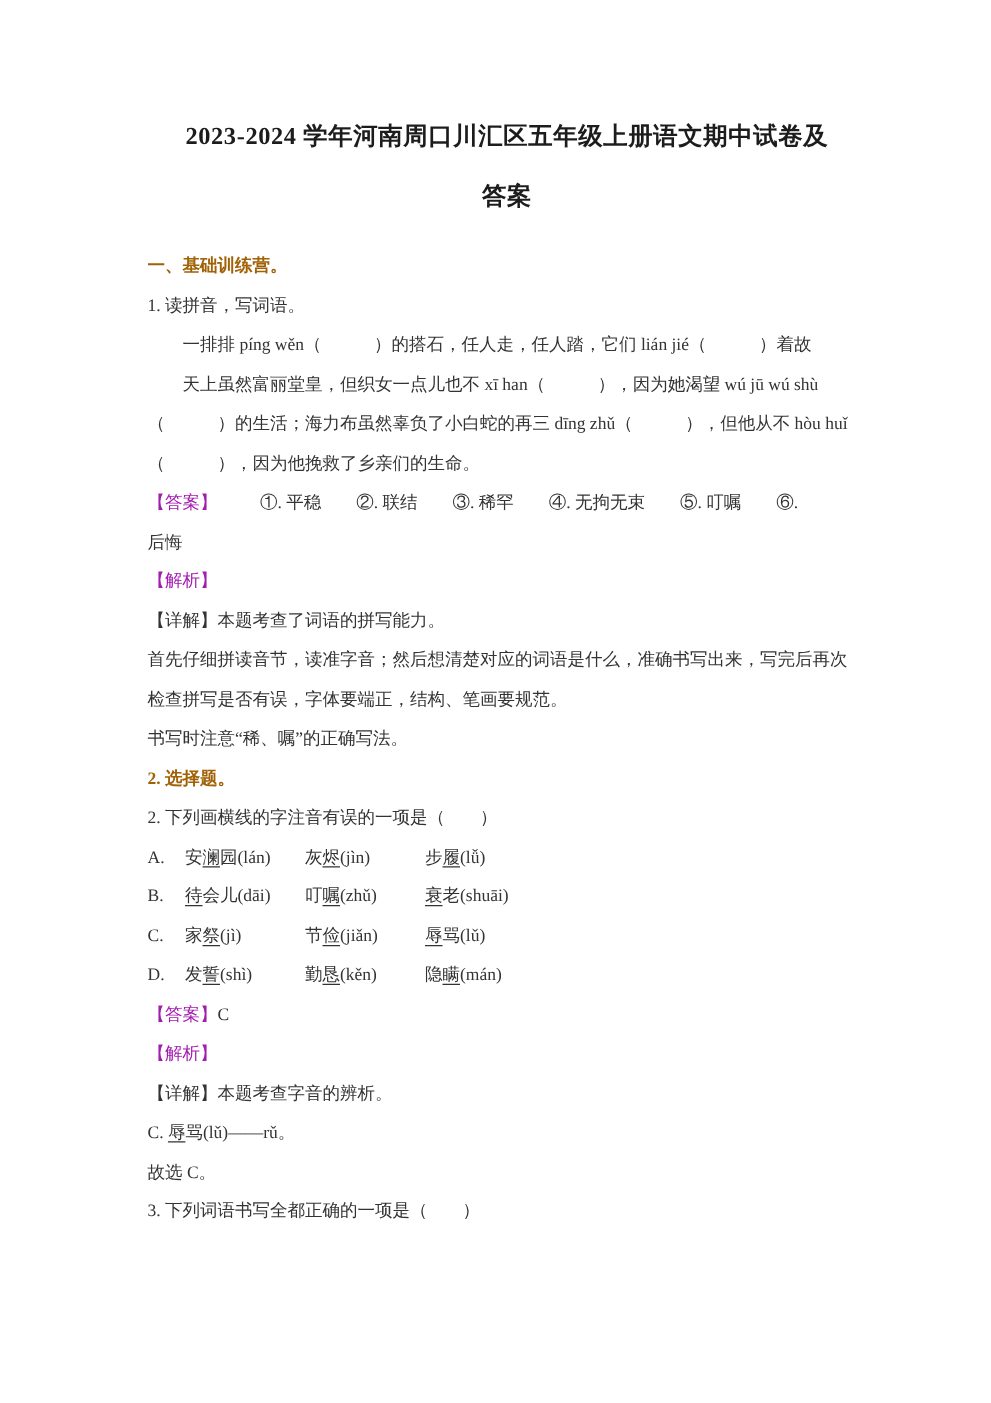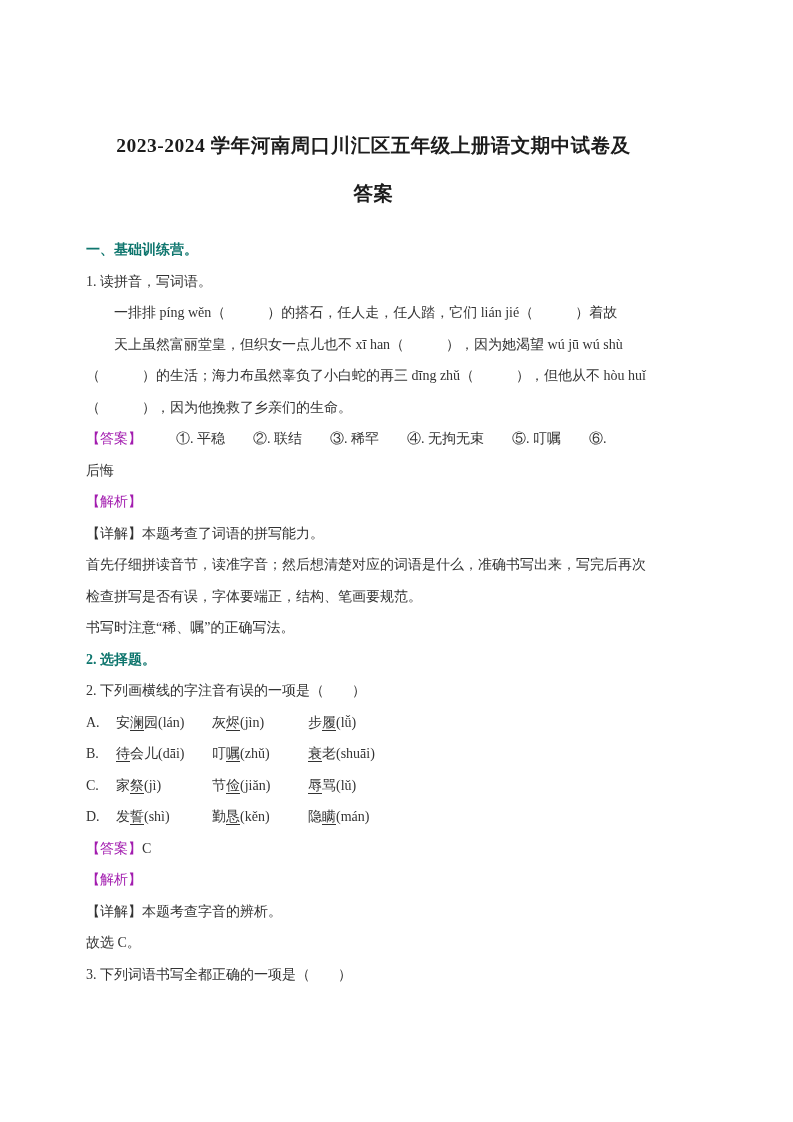--- a/index.html
+++ b/index.html
@@ -2,37 +2,37 @@
 <html><head>
 <meta charset="utf-8">
 <style>
   html, body { margin: 0; padding: 0; background: #ffffff; }
   body {
     width: 793px; height: 1122px;
     font-family: "Liberation Serif", "DejaVu Serif", serif;
     color: #333333;
     overflow: hidden;
   }
-  .page { padding: 86px 100px 0 86px; width: 575px; margin-top: 36px; }
+  .page { padding: 86px 100px 0 118px; width: 575px; }
   .title {
     text-align: center;
     font-weight: bold;
     color: #1c1c1c;
     font-size: 19.5px;
     line-height: 48px;
     margin-bottom: 16px;
     letter-spacing: 0.5px;
   }
   p.line {
     margin: 0;
     font-size: 14px;
     line-height: 31.5px;
     white-space: nowrap;
   }
-  .bold { font-weight: bold; color: #0f766e; }
+  .bold { font-weight: bold; color: #a16207; }
   .indent { text-indent: 2em; }
   .accent { color: #a21caf; }
   .ans-items { margin-left: 34px; }
   .u { text-decoration: underline; text-underline-offset: 3px; }
   .opt { display: flex; }
   .olabel { flex: 0 0 30px; }
   .oi { flex: 0 0 auto; min-width: 96px; }
   .oi3 { flex: 0 0 auto; text-align: right; }
 </style>
 </head>
@@ -94,18 +94,19 @@
     <span class="oi"><span>发</span><span class="u">誓</span><span>(shì)</span></span>
     <span class="oi"><span>勤</span><span class="u">恳</span><span>(kěn)</span></span>
     <span class="oi3"><span>隐</span><span class="u">瞒</span><span>(mán)</span></span>
   </p>
 
   <p class="line"><span class="accent">【答案】</span><span>C</span></p>
 
   <p class="line accent">【解析】</p>
   <p class="line">【详解】本题考查字音的辨析。</p>
 
+  <p class="line"><span>C. </span><span class="u">辱</span><span>骂(lǔ)——rǔ。</span></p>
 
   <p class="line">故选 C。</p>
 
   <p class="line">3. 下列词语书写全都正确的一项是（　　）</p>
 
 </div>
 
 </body></html>

